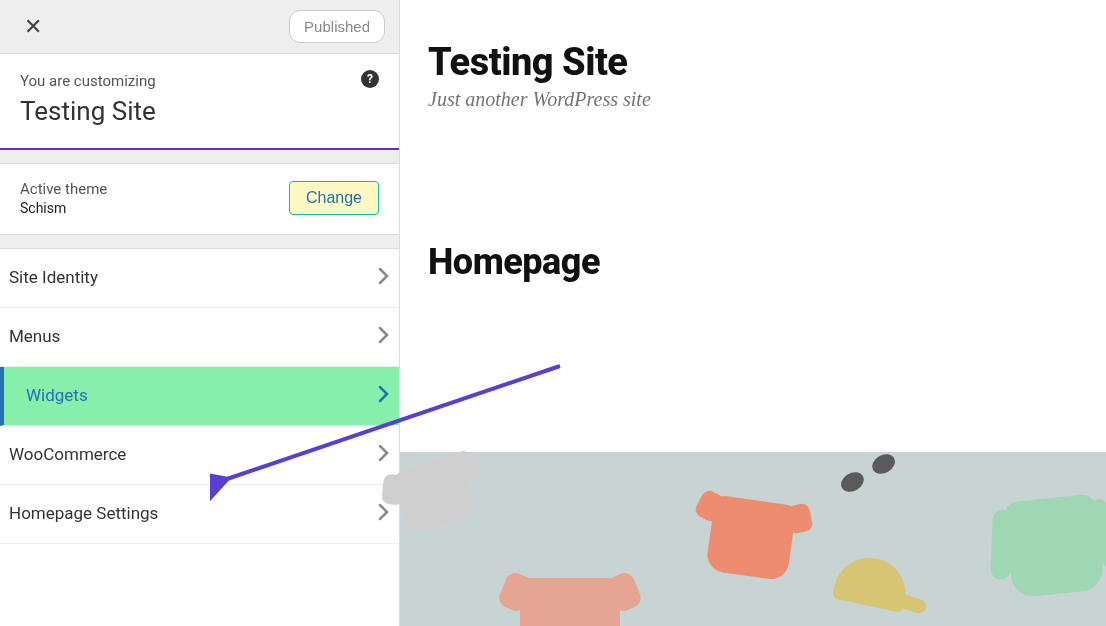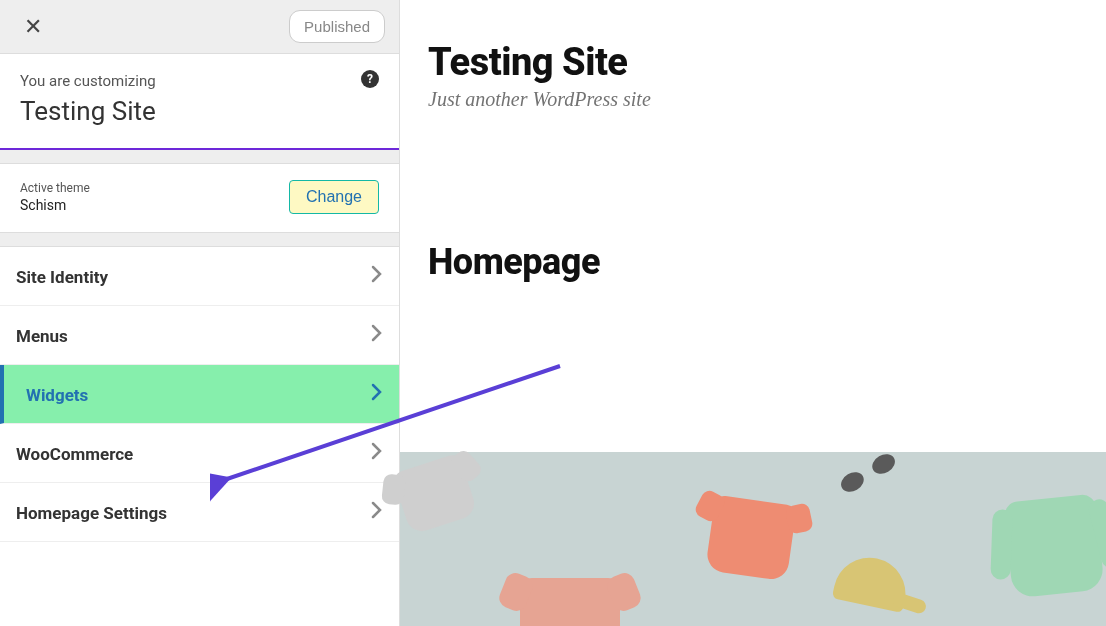--- a/index.html
+++ b/index.html
@@ -14,26 +14,26 @@
     .published-btn { background: #fff; border: 1px solid #ccc; color: #888; padding: 7px 14px; border-radius: 11px; font-size: 15px; cursor: default; }
     
     .context-panel { padding: 18px 20px 22px 20px; position: relative; border-bottom: 2px solid #6d28d9; }
     .context-label { font-size: 15px; color: #555; margin-bottom: 6px; }
     .context-title { font-size: 26px; font-weight: 400; color: #333; }
     .help-dot { position: absolute; top: 16px; right: 20px; width: 18px; height: 18px; border-radius: 50%; background: #333; color: #fff; font-size: 12px; font-weight: bold; text-align: center; line-height: 18px; cursor: pointer; }
     
     .spacer-grey { height: 14px; background: #eee; border-bottom: 1px solid #ddd; }
     
     .theme-panel { padding: 16px 20px 18px 20px; display: flex; align-items: center; justify-content: space-between; border-bottom: 1px solid #ddd; }
-    .theme-meta .theme-label { font-size: 12px; color: #555; margin-bottom: 2px; }
+    .theme-meta .theme-label { font-size: 15px; color: #555; margin-bottom: 2px; }
     .theme-meta .theme-name { font-size: 14px; font-weight: 400; color: #222; }
     .change-btn { background: #fef9c3; border: 1px solid #14b8a6; color: #2271b1; padding: 7px 16px; border-radius: 4px; font-size: 16px; cursor: pointer; }
     
     .section-list { display: flex; flex-direction: column; }
-    .section-item { display: flex; align-items: flex-end; justify-content: space-between; padding: 18px 16px; border-bottom: 1px solid #eee; cursor: pointer; font-size: 17px; color: #333; font-weight: 700; }
+    .section-item { display: flex; align-items: flex-start; justify-content: space-between; padding: 18px 9px; border-bottom: 1px solid #eee; cursor: pointer; font-size: 17px; color: #333; font-weight: 400; }
     .section-item.active { background: #86efac; color: #2271b1; border-left: 4px solid #2271b1; padding-left: 22px; }
     .chevron { color: #8a8a8a; }
     .section-item.active .chevron { color: #2271b1; }
     
     .preview { flex: 1; background: #fff; position: relative; overflow: hidden; }
     .preview-inner { padding: 40px 28px 0 28px; }
     .site-title { font-size: 38px; font-weight: 800; color: #111; letter-spacing: -0.5px; }
     .tagline { font-size: 20px; font-style: italic; color: #737373; font-family: Georgia, serif; margin-top: 4px; }
     .page-title { font-size: 36px; font-weight: 800; color: #111; margin-top: 130px; letter-spacing: -0.5px; }
     

